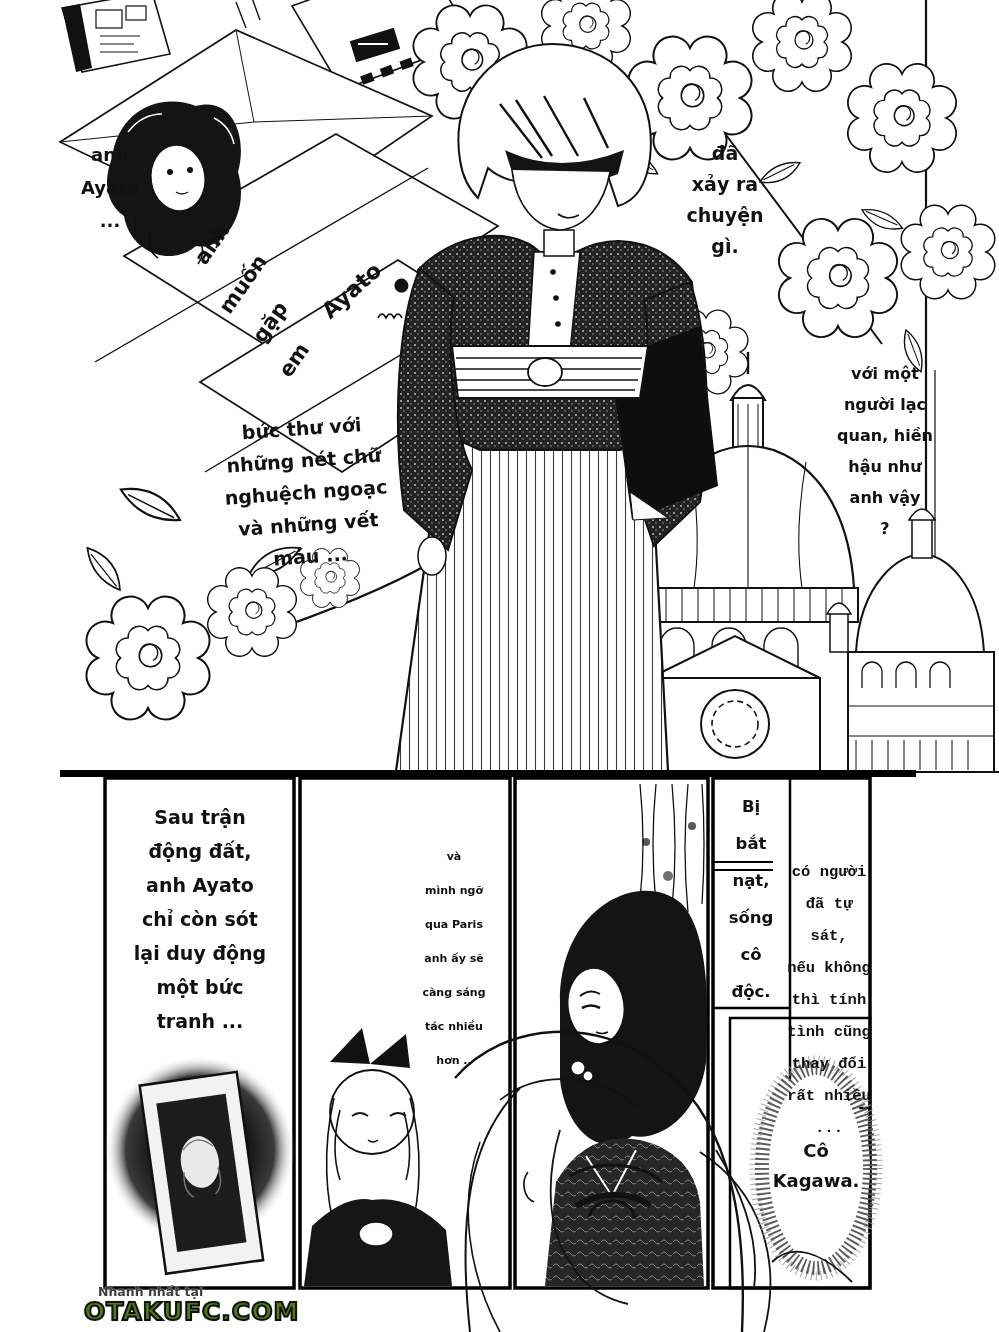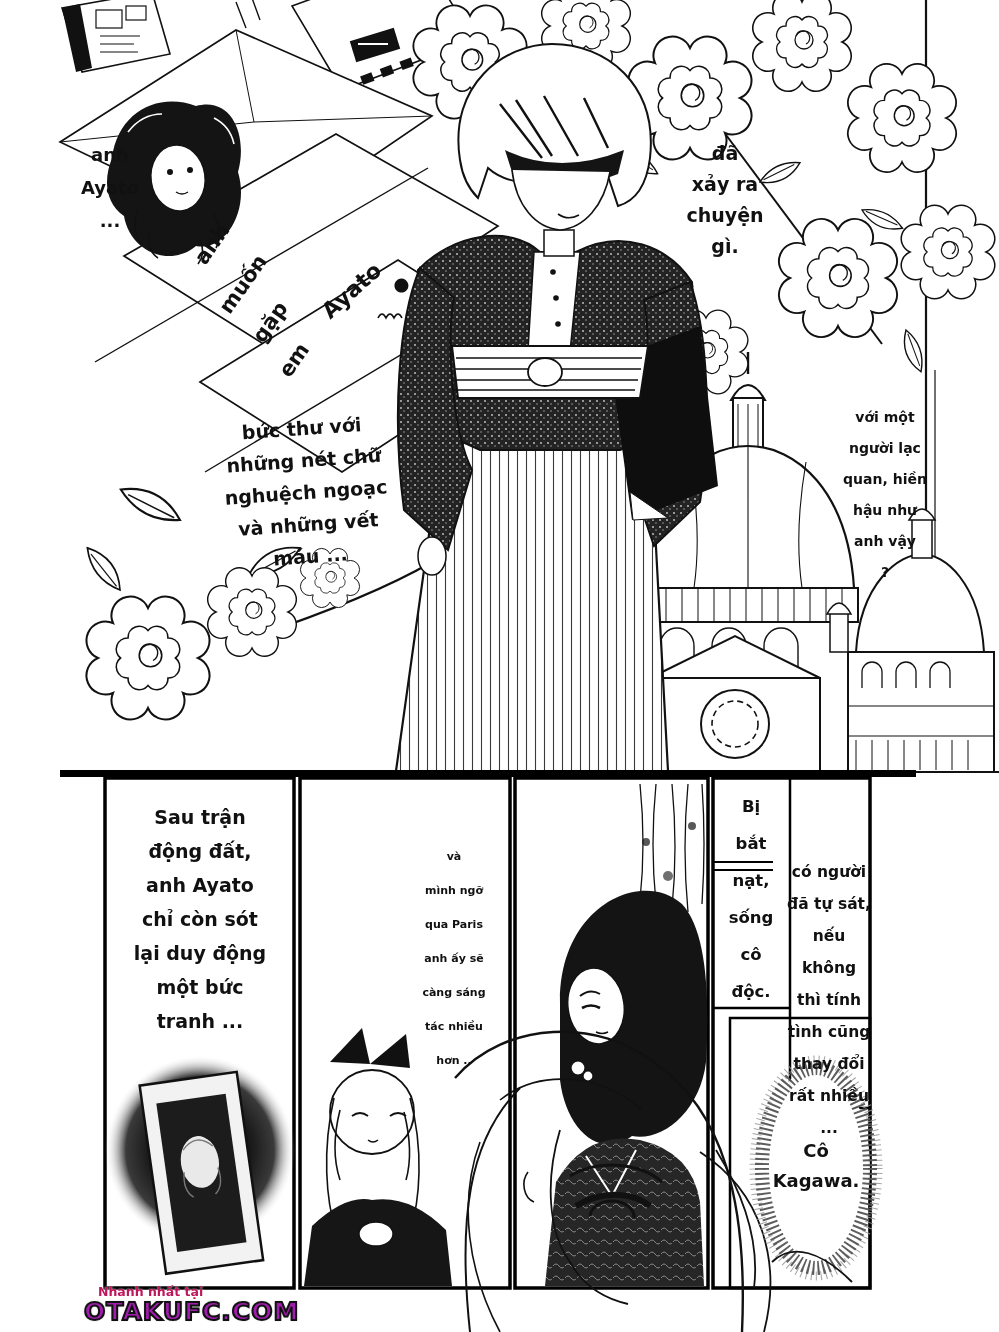--- a/index.html
+++ b/index.html
@@ -11,24 +11,24 @@
   .txt{
     position:absolute;z-index:5;text-align:center;font-weight:bold;color:#111;
     font-family:"DejaVu Sans","Liberation Sans",sans-serif;
   }
   .hw{
     position:absolute;z-index:5;font-weight:bold;color:#111;font-size:21px;
     transform:rotate(-55deg);white-space:nowrap;
   }
   #wm-otaku{
     position:absolute;z-index:6;font-weight:900;font-size:25px;letter-spacing:1px;
-    color:#a21caf;-webkit-text-stroke:2px #111;
+    color:#4d7c0f;-webkit-text-stroke:2px #111;
     text-shadow:0 0 2px #111, 0 0 1px #111;
   }
-  #wm-tagline{position:absolute;z-index:6;font-weight:bold;font-size:12.5px;color:#be185d;
+  #wm-tagline{position:absolute;z-index:6;font-weight:bold;font-size:12.5px;color:#404040;
     text-shadow:0 0 2px #fff;}
   #wm-tvs{position:absolute;z-index:6;font-weight:400;font-size:28px;color:#701a75;letter-spacing:1px;margin-top:44px;}
   .kag{z-index:7;}
 </style>
 </head>
 <body>
 
 <div id="page">
 
 <svg id="art" width="999" height="1332" viewBox="0 0 999 1332">
@@ -264,21 +264,21 @@
     </div>
 
 <div class="txt" style="left:190px;top:412px;width:232px;font-size:19px;line-height:32px;transform:rotate(-4deg);">
       <div>bức thư với</div>
       <div>những nét chữ</div>
       <div>nghuệch ngoạc</div>
       <div>và những vết</div>
       <div>máu ...</div>
     </div>
 
-<div class="txt" style="left:794px;top:358px;width:182px;font-size:14px;line-height:31px;margin-top:44px;">
+<div class="txt" style="left:794px;top:358px;width:182px;font-size:16px;line-height:31px;">
       <div>với một</div>
       <div>người lạc</div>
       <div>quan, hiền</div>
       <div>hậu như</div>
       <div>anh vậy</div>
       <div>?</div>
     </div>
 
 <div class="txt" style="left:112px;top:800px;width:176px;font-size:19px;line-height:34px;">
       <div>Sau trận</div>
@@ -304,21 +304,21 @@
 
 <div class="txt" style="left:712px;top:788px;width:78px;font-size:16.5px;line-height:37px;">
       <div>Bị</div>
       <div>bắt</div>
       <div>nạt,</div>
       <div>sống</div>
       <div>cô</div>
       <div>độc.</div>
     </div>
 
-<div class="txt" style="left:786px;top:856px;width:86px;font-size:15.5px;line-height:32px;">
+<div class="txt" style="left:786px;top:856px;width:86px;font-size:15.5px;line-height:32px;font-family:Liberation Mono, monospace;">
       <div>có người</div>
       <div>đã tự sát,</div>
       <div>nếu không</div>
       <div>thì tính</div>
       <div>tình cũng</div>
       <div>thay đổi</div>
       <div>rất nhiều</div>
       <div>...</div>
     </div>
 

